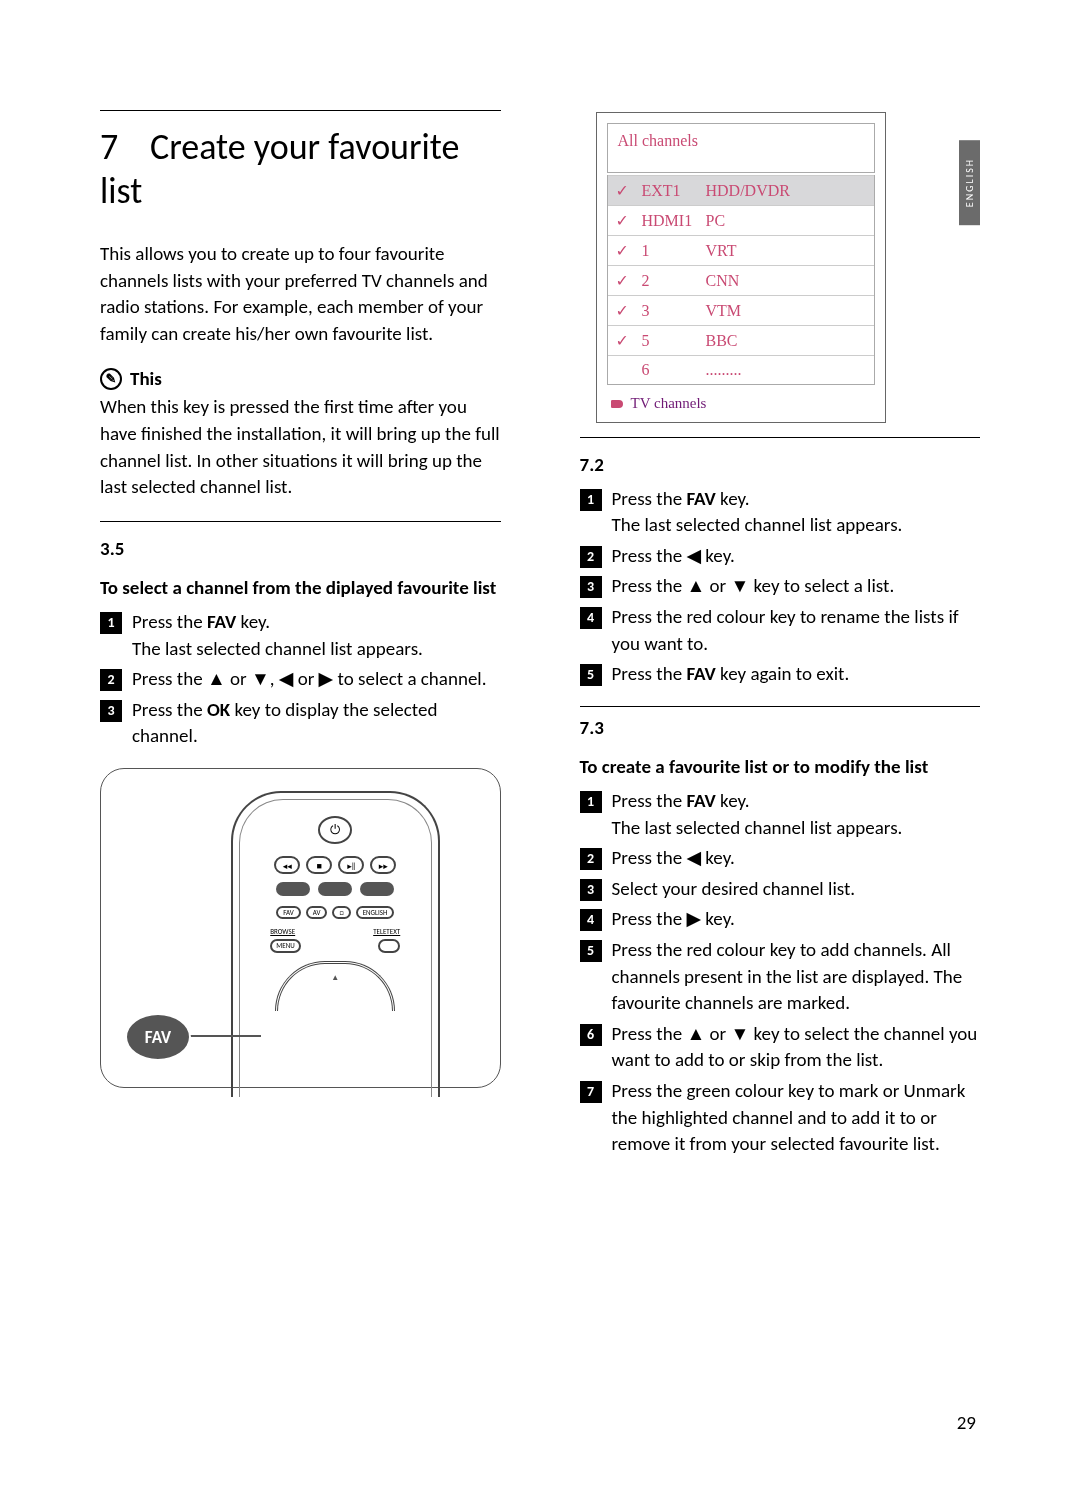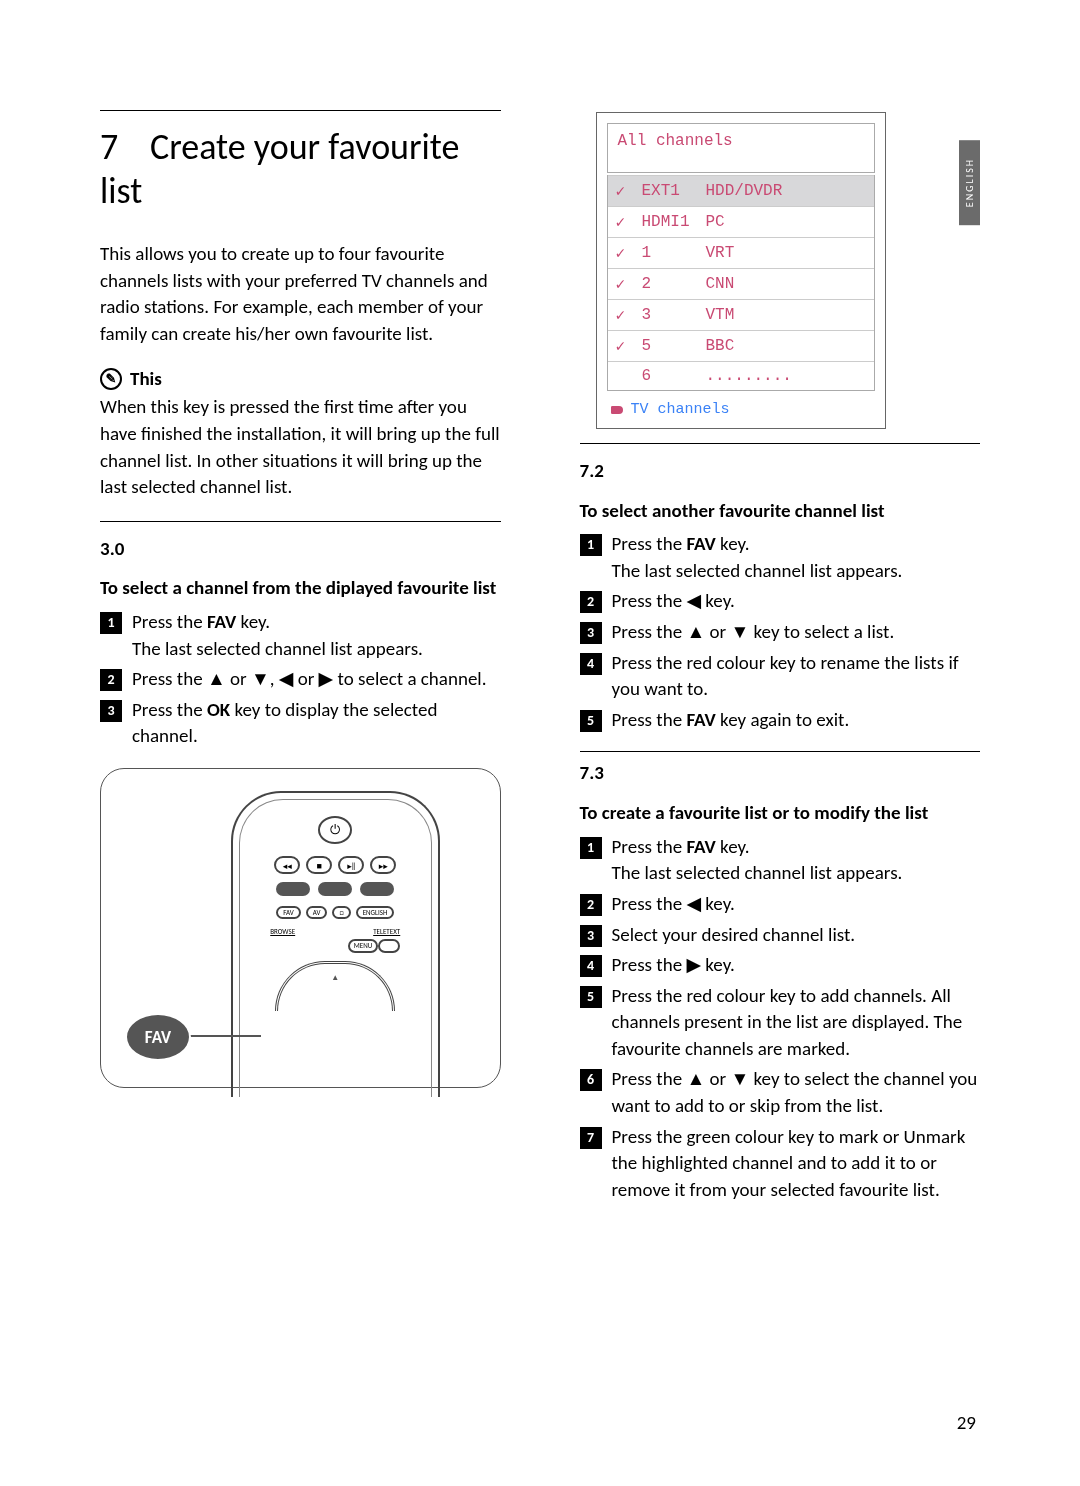--- a/index.html
+++ b/index.html
@@ -142,21 +142,21 @@
     font-size: 9px;
   }
   .row3 { display: flex; gap: 8px; margin-bottom: 10px; }
   .row3 span { width: 34px; height: 14px; background: #555; border-radius: 8px; }
   .rowt { display: flex; gap: 5px; margin-bottom: 8px; align-items: center; }
   .rowt span {
     border: 2px solid #444; border-radius: 10px;
     font-size: 7px; padding: 1px 5px; line-height: 1;
   }
   .rowlabels { display: flex; justify-content: space-between; width: 130px; font-size: 7px; margin-bottom: 3px; text-decoration: underline; }
-  .rowlabels2 { display: flex; justify-content: flex-end; width: 130px; margin-bottom: 8px; }
+  .rowlabels2 { display: flex; justify-content: space-between; width: 130px; margin-bottom: 8px; }
   .rowlabels2 span { border: 2px solid #444; border-radius: 9px; font-size: 7px; padding: 0 4px; }
   .tt { width: 22px; height: 14px; border: 2px solid #444; border-radius: 7px; }
   .dpad-top {
     width: 120px; height: 50px;
     border: 3px double #444; border-bottom: none;
     border-radius: 60px 60px 0 0;
     position: relative; display:flex; justify-content:center;
   }
   .dpad-top::before { content: "▲"; position: absolute; top: 8px; font-size: 8px; color:#555;}
   .fav-callout {
@@ -168,21 +168,21 @@
   .callout-line {
     position: absolute; left: 88px; bottom: 50px; width: 72px; height: 2px;
     background: #555;
   }
   
   .osd {
     border: 1px solid #666;
     padding: 10px 10px 6px 10px;
     width: 290px;
     margin: 12px 0 14px 16px;
-    font-family: Liberation Mono, monospace;
+    font-family: Liberation Serif, serif;
   }
   .osd-hd {
     border: 1px solid #aaa;
     color: #c94a73;
     font-size: 16px;
     padding: 8px 10px 22px 10px;
     margin-bottom: 2px;
   }
   .osd-list {
     border-left: 1px solid #aaa; border-right: 1px solid #aaa; border-bottom: 1px solid #aaa;
@@ -192,21 +192,21 @@
     display: flex; align-items: center;
     padding: 5px 8px;
     border-top: 1px solid #ccc;
     font-size: 16px;
   }
   .osd-row .ck { width: 26px; }
   .osd-row .nm { width: 64px; }
   .osd-row.hilite { background: #d8d8da; }
   .osd-foot {
     display: flex; align-items: center; gap: 8px;
-    padding: 10px 4px 4px 4px; color: #3b82f6; font-size: 15px;
+    padding: 10px 4px 4px 4px; color: #701a75; font-size: 15px;
   }
   .dot { width: 12px; height: 8px; background: #c94a73; border-radius: 2px 6px 6px 2px; }
   .page-num {
     position: absolute; bottom: 52px; right: 104px;
     font-size: 19px;
   }
 </style>
 </head>
 <body>
 
@@ -222,21 +222,21 @@
     <p class="body">This allows you to create up to four favourite channels lists with your preferred TV channels and radio stations. For example, each member of your family can create his/her own favourite list.</p>
 
     <div class="note-head">
       <span class="note-icon">✎</span>
       <span>This</span>
     </div>
     <p class="body">When this key is pressed the first time after you have finished the installation, it will bring up the full channel list. In other situations it will bring up the last selected channel list.</p>
 
     <hr class="thin">
     <div class="subhead">
-      <span class="snum">3.0</span>
+      <span class="snum">3.5</span>
       <span>To select a channel from the diplayed favourite list</span>
     </div>
     <ul class="steps">
       <li>
           <span class="step-num">1</span>
         <span class="step-text"><span>Press the </span><b>FAV</b><span> key.</span>
         <span class="line2">The last selected channel list appears.</span></span>
         </li>
       <li>
           <span class="step-num">2</span>
@@ -327,21 +327,20 @@
       </div>
       <div class="osd-foot">
         <span class="dot"></span>
         <span>TV channels</span>
       </div>
     </div>
 
     <hr class="thin">
     <div class="subhead">
       <span class="snum">7.2</span>
-      <span>To select another favourite channel list</span>
     </div>
     <ul class="steps">
       <li>
           <span class="step-num">1</span>
         <span class="step-text"><span>Press the </span><b>FAV</b><span> key.</span>
         <span class="line2">The last selected channel list appears.</span></span>
         </li>
       <li>
           <span class="step-num">2</span>
           <span class="step-text">Press the ◀ key.</span>

